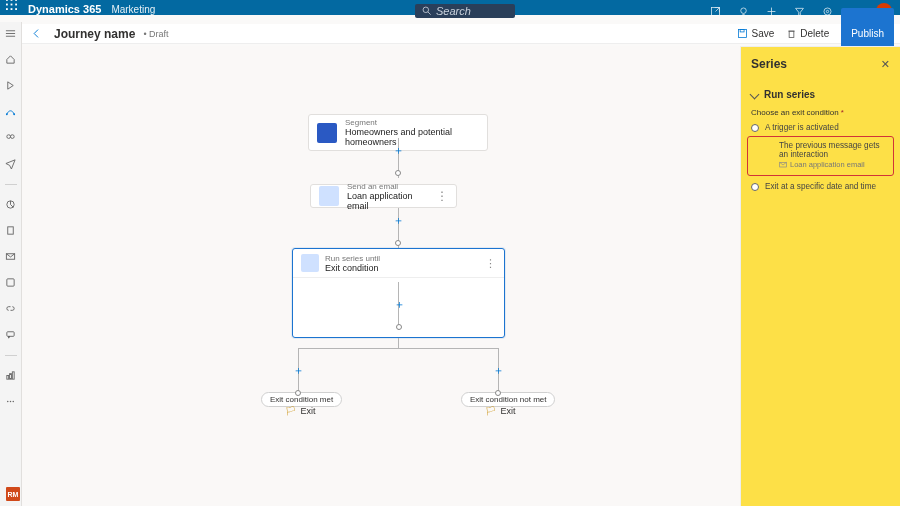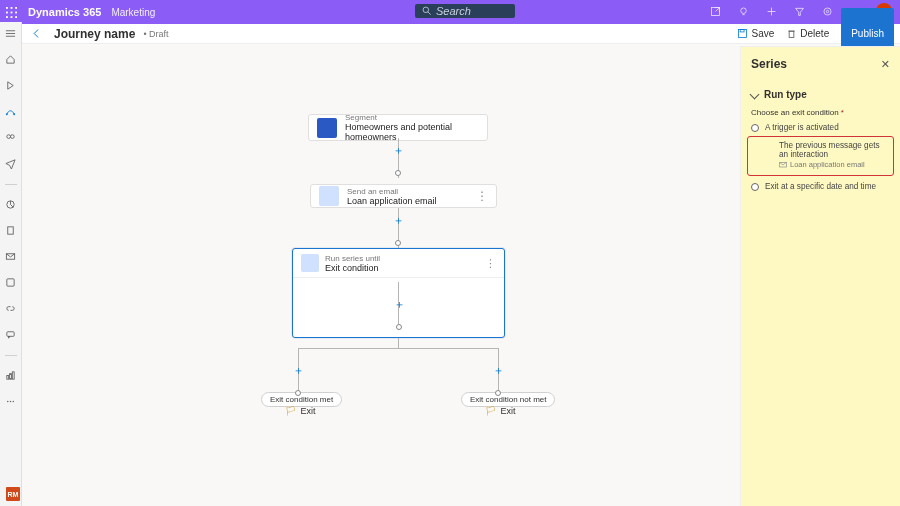--- a/index.html
+++ b/index.html
@@ -1,19 +1,19 @@
 <!DOCTYPE html>
 <html><head>
   <meta charset="utf-8">
   <style>
     * { box-sizing: border-box; margin: 0; padding: 0; }
     html, body { width: 900px; height: 506px; overflow: hidden; font-family: "Segoe UI", Arial, sans-serif; font-size: 11px; color: #323130; background: #faf9f8; }
     
     
-    .app-bar { position: absolute; left: 0; top: 0; width: 900px; height: 24px; background: #8b5cf6; color: #fff; display: flex; align-items: center; }
+    .app-bar { position: absolute; left: 0; top: 0; width: 900px; height: 15px; background: #0369a1; color: #fff; display: flex; align-items: flex-end; }
     .app-bar .waffle { width: 22px; height: 22px; display: flex; align-items: center; justify-content: center; cursor: pointer; }
     .app-bar .app-name { font-size: 11px; font-weight: 600; margin-left: 6px; }
     .app-bar .module-name { font-size: 10px; margin-left: 10px; opacity: 0.9; }
     .app-bar .search { position: absolute; left: 415px; top: 4px; width: 100px; height: 14px; background: #2a3f5a; border-radius: 2px; display: flex; align-items: center; padding: 0 6px; color: #c8d0db; font-style: italic; }
     .app-bar .search .sicon { margin-right: 4px; }
     .app-bar .rt { position: absolute; right: 4px; top: 0; height: 22px; display: flex; align-items: center; gap: 14px; padding-right: 4px; }
     .app-bar .rt .ic { width: 14px; height: 14px; display: flex; align-items: center; justify-content: center; opacity: 0.85; cursor: pointer; }
     .app-bar .avatar { width: 16px; height: 16px; border-radius: 50%; background: #d83b01; }
     
     
@@ -57,21 +57,21 @@
     
     
     .pill { position:absolute; background:#fff; border:1px solid #d0d0d0; border-radius:11px; font-size:8px; padding:2px 8px;margin-top:42px; }
     .flag { position:absolute; font-size:9px; display:flex; align-items:center; gap:4px;}
     .flag .f { color:#c88c00; }
     
     
     .rm { position:absolute; left:6px; bottom:5px; width:14px; height:14px; background:#d0491a; color:#fff; font-size:7px; font-weight:600; display:flex; align-items:center; justify-content:center; border-radius:1px;}
     
     
-    .right-pane { position:absolute; top:46px; right:0; width:160px; bottom:0; background:#fef9c3; border-left:1px solid #eee; border-top:1px solid #eee; padding:10px 10px; z-index:10;}
+    .right-pane { position:absolute; top:46px; right:0; width:160px; bottom:0; background:#fde047; border-left:1px solid #eee; border-top:1px solid #eee; padding:10px 10px; z-index:10;}
     .right-pane .head{ display:flex; align-items:center;}
     .right-pane .head .ttl{ font-size:12px; font-weight:600;}
     .right-pane .head .close{ margin-left:auto; color:#555; font-size:11px; cursor:pointer;}
     .right-pane .sec{ margin-top:18px;}
     .right-pane .sec .secttl{ font-size:10px; font-weight:600; display:flex; align-items:center; gap:4px;}
     .right-pane .sec .secttl::before{ content:""; display:inline-block; width:6px; height:6px; border-right:1px solid #555; border-bottom:1px solid #555; transform:rotate(45deg); margin-right:2px;}
     .right-pane label.field{ display:block; font-size:8px; margin-top:8px;}
     .right-pane label.field .req{ color:#a4262c;}
     .right-pane .sel{ width:100%; height:16px; border:1px solid #bbb; font-size:8px; color:#666; display:flex; align-items:center; padding:0 4px; margin-top:2px; cursor:pointer;}
     .right-pane .sel .chev{ margin-left:auto; font-size:8px;}
@@ -233,32 +233,32 @@
         <rect x="4" y="4" width="6" height="8" fill="none" stroke="#555"></rect>
         <line x1="3" y1="4" x2="11" y2="4" stroke="#555"></line>
       </svg>
     <span>Delete</span>
   </span>
   <span class="btn publish">Publish</span>
 </div>
 
 <div class="canvas">
 
-  <div class="node" style="left:286px; top:68px; width:180px; height:27px;">
+  <div class="node" style="left:286px; top:68px; width:180px; height:37px;">
     <div class="badge b-blue"></div>
     <div class="txt">
       <div class="ln1">Segment</div>
       <div class="ln2">Homeowners and potential homeowners</div>
     </div>
   </div>
   <div class="line" style="left:376px; top:92px; width:1px; height:40px;"></div>
   <div class="plus" style="left:376px; top:100px;">＋</div>
   <div class="circle" style="left:376px; top:124px;"></div>
 
-  <div class="node" style="left:288px; top:138px; width:187px; height:24px;">
+  <div class="node" style="left:288px; top:138px; width:147px; height:24px;">
     <div class="badge b-lightblue"></div>
     <div class="txt">
       <div class="ln1">Send an email</div>
       <div class="ln2">Loan application email</div>
     </div>
     <div class="dots">⋮</div>
   </div>
   <div class="line" style="left:376px; top:162px; width:1px; height:40px;"></div>
   <div class="plus" style="left:376px; top:170px;">＋</div>
   <div class="circle" style="left:376px; top:194px;"></div>
@@ -302,21 +302,21 @@
     </div>
 
 </div>
 
 <div class="right-pane">
   <div class="head">
     <span class="ttl">Series</span>
     <span class="close">✕</span>
   </div>
   <div class="sec">
-    <div class="secttl">Run type</div>
+    <div class="secttl">Run series</div>
     <label class="field">
       <span>Choose an exit condition</span> <span class="req">*</span>
     </label>
     <div class="opt">
       <span class="radio"></span>
       <span>A trigger is activated</span>
     </div>
     <div class="highlight">
       <div class="opt">
         <span>The previous message gets an interaction</span>

